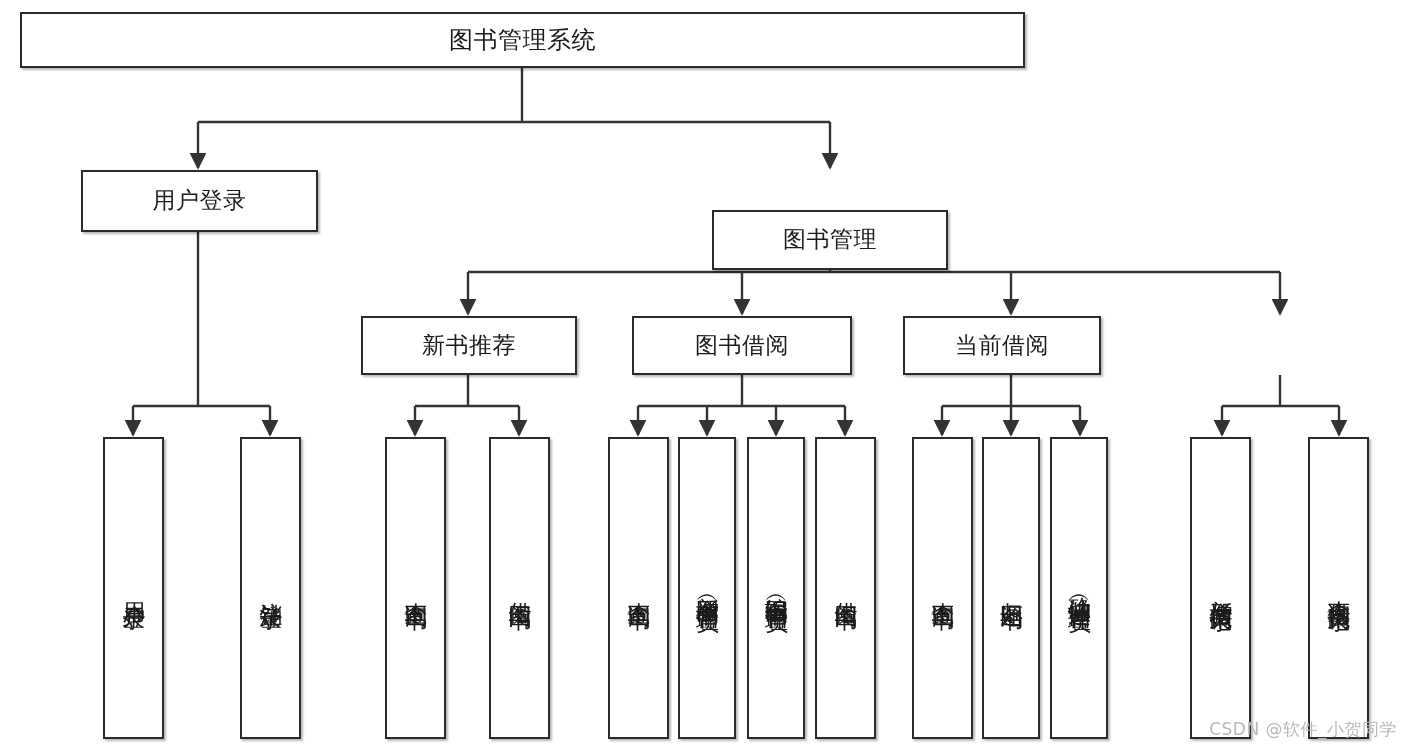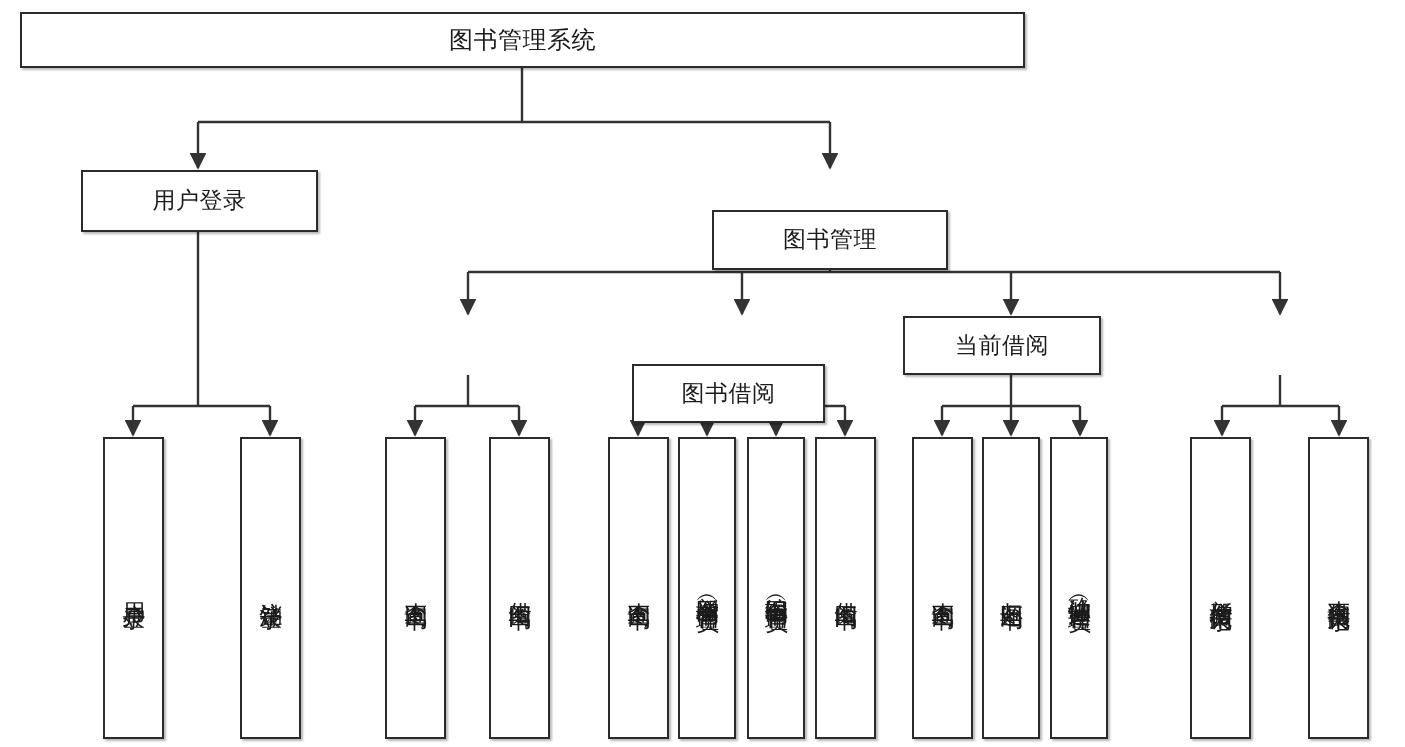--- a/index.html
+++ b/index.html
@@ -132,21 +132,24 @@
     <span class="node-label">图书管理系统</span>
   </div>
 
   <div class="node-box horizontal" style="left:81px; top:170px; width:237px; height:62px;">
     <span class="node-label">用户登录</span>
   </div>
   <div class="node-box horizontal" style="left:712px; top:170px; width:236px; height:60px;margin-top:40px;">
     <span class="node-label">图书管理</span>
   </div>
 
-  <div class="node-box horizontal" style="left:632px; top:316px; width:193px; height:59px;margin-top:48px;">
+  <div class="node-box horizontal" style="left:361px; top:316px; width:216px; height:59px;">
+    <span class="node-label">新书推荐</span>
+  </div>
+  <div class="node-box horizontal" style="left:632px; top:316px; width:220px; height:59px;">
     <span class="node-label">图书借阅</span>
   </div>
   <div class="node-box horizontal" style="left:903px; top:316px; width:198px; height:59px;">
     <span class="node-label">当前借阅</span>
   </div>
 
   <div class="node-box vertical" style="left:103px; top:437px; width:61px; height:302px;">
     <span class="node-label">用户登录</span>
   </div>
   <div class="node-box vertical" style="left:240px; top:437px; width:61px; height:302px;">
@@ -183,14 +186,15 @@
     <span class="node-label">确认归还（管理员）</span>
   </div>
 
   <div class="node-box vertical" style="left:1190px; top:437px; width:61px; height:302px;">
     <span class="node-label">新增借阅记录</span>
   </div>
   <div class="node-box vertical" style="left:1308px; top:437px; width:61px; height:302px;">
     <span class="node-label">查询借阅记录</span>
   </div>
 
+  <div class="watermark">CSDN @软件_小贺同学</div>
 
 </div>
 
 </body></html>

